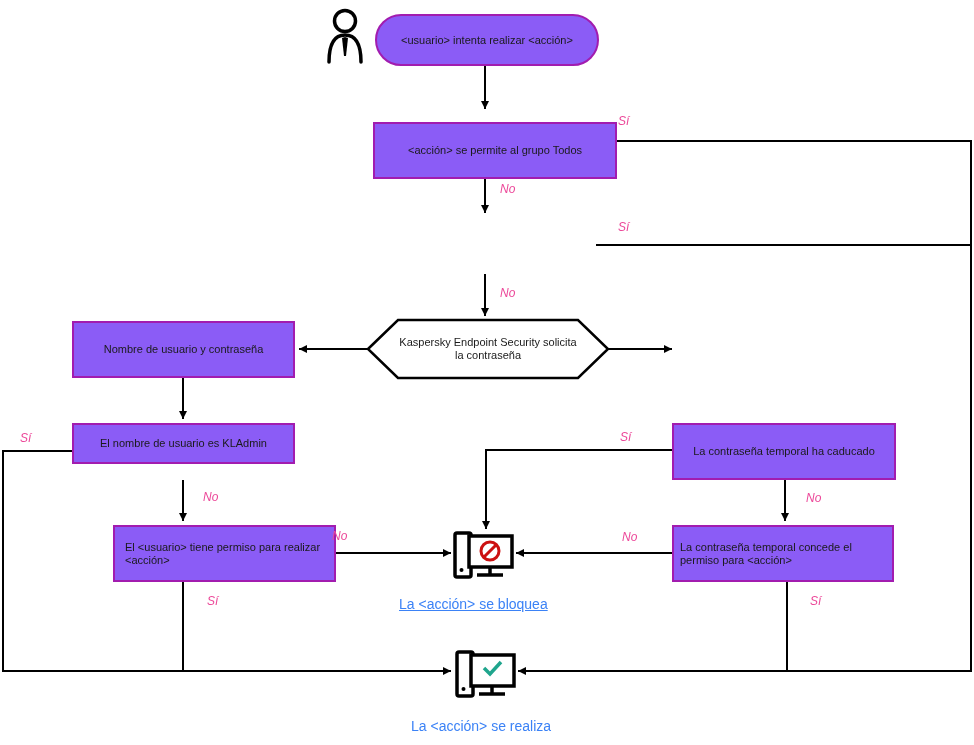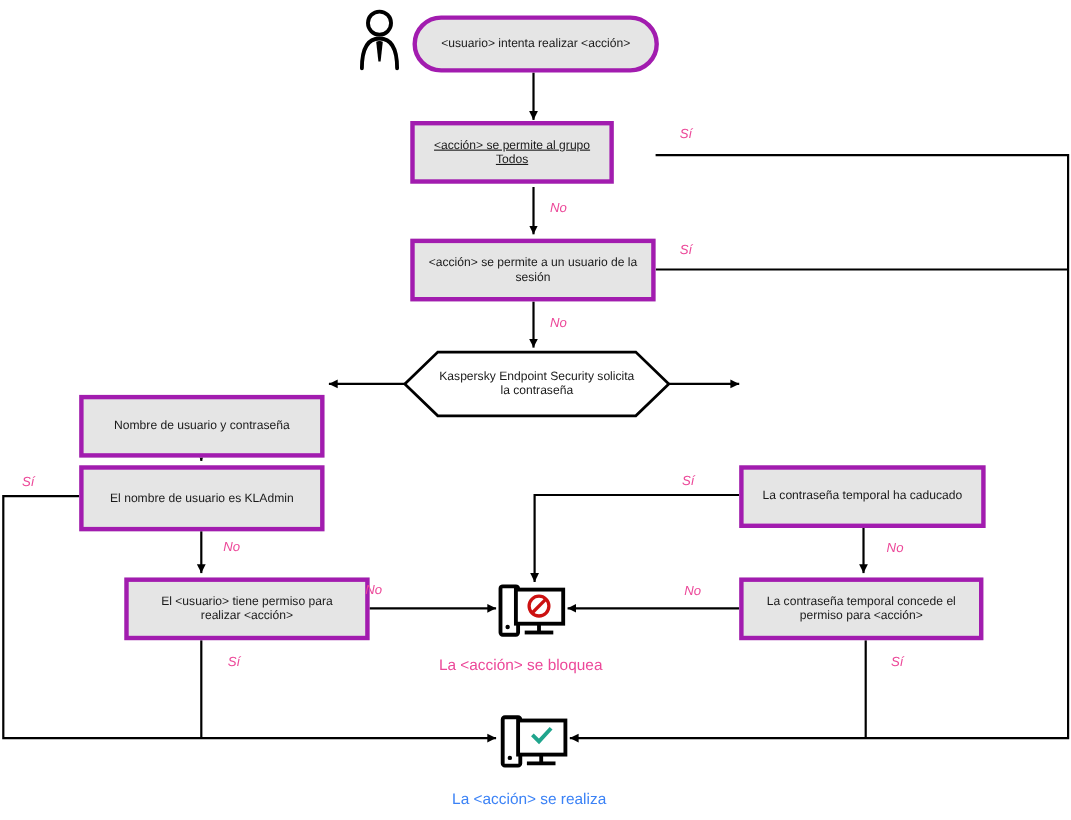--- a/index.html
+++ b/index.html
@@ -2,32 +2,32 @@
 <html><head>
 <meta charset="utf-8">
 <style>
   html,body{margin:0;padding:0;background:#fff;}
   .stage{
     position:relative;width:974px;height:745px;background:#fff;overflow:hidden;
     font-family:"Liberation Sans", sans-serif;color:#1a1a1a;
   }
   .overlay{position:absolute;left:0;top:0;width:974px;height:745px;pointer-events:none;}
   .node{
-    position:absolute;box-sizing:border-box;border:4px solid #a21caf;background:#e5e5e5;
-    display:flex;align-items:center;justify-content:center;text-align:center;
+    position:absolute;box-sizing:border-box;border:2px solid #a21caf;background:#8b5cf6;
+    display:flex;align-items:center;justify-content:center;text-align:left;
     font-size:11px;line-height:13px;padding:2px 10px;
   }
   .stadium{border-radius:26px;}
   .hex-text{
     position:absolute;box-sizing:border-box;display:flex;align-items:center;justify-content:center;
     text-align:center;font-size:11px;line-height:13px;background:transparent;padding:0 6px;
   }
   .edge-label{position:absolute;font-size:12px;line-height:18px;color:#ec4899;font-style:italic;}
   .caption{position:absolute;font-size:14px;line-height:17px;white-space:nowrap;}
-  .caption.blocked{color:#ec4899;}
+  .caption.blocked{color:#3b82f6;text-decoration:underline;}
   .caption.success{color:#3b82f6;}
 </style>
 </head>
 <body>
 
 <div class="stage">
 
   <svg class="overlay" viewBox="0 0 974 745">
     <defs>
       <marker id="arr" markerUnits="userSpaceOnUse" markerWidth="10" markerHeight="10" refX="8" refY="5" orient="auto">
@@ -80,30 +80,29 @@
       <circle cx="463.5" cy="689" r="2" fill="#000"></circle>
       <rect x="471" y="655" width="43" height="31" fill="#fff" stroke="#000" stroke-width="3.5"></rect>
       <path d="M492,686 V693" stroke="#000" stroke-width="3.5"></path>
       <path d="M479,694 H505" stroke="#000" stroke-width="3.5"></path>
       <path d="M484,668 l6,6 l11,-12" stroke="#1fa58d" stroke-width="3.5" fill="none"></path>
     </g>
   </svg>
 
   <div class="node stadium" style="left:375px;top:14px;width:224px;height:52px;">&lt;usuario&gt; intenta realizar &lt;acción&gt;</div>
 
-  <div class="node" style="left:373px;top:110px;width:185px;height:57px;text-decoration:underline;">&lt;acción&gt; se permite al grupo Todos</div>
+  <div class="node" style="left:373px;top:122px;width:244px;height:57px;">&lt;acción&gt; se permite al grupo Todos</div>
 
-  <div class="node" style="left:373px;top:217px;width:223px;height:57px;">&lt;acción&gt; se permite a un usuario de la sesión</div>
 
   <div class="hex-text" style="left:392px;top:320px;width:192px;height:58px;">Kaspersky Endpoint Security solicita la contraseña</div>
 
-  <div class="node" style="left:72px;top:321px;width:223px;height:57px;margin-top:38px;">Nombre de usuario y contraseña</div>
+  <div class="node" style="left:72px;top:321px;width:223px;height:57px;">Nombre de usuario y contraseña</div>
 
 
-  <div class="node" style="left:72px;top:423px;width:223px;height:60px;">El nombre de usuario es KLAdmin</div>
+  <div class="node" style="left:72px;top:423px;width:223px;height:41px;">El nombre de usuario es KLAdmin</div>
 
   <div class="node" style="left:72px;top:525px;width:223px;height:57px;margin-left:41px;">El &lt;usuario&gt; tiene permiso para realizar &lt;acción&gt;</div>
 
   <div class="node" style="left:672px;top:423px;width:224px;height:57px;">La contraseña temporal ha caducado</div>
 
   <div class="node" style="left:672px;top:525px;width:222px;height:57px;padding:2px 6px;">La contraseña temporal concede el permiso para &lt;acción&gt;</div>
 
   <div class="edge-label" style="left:618px;top:112px;">Sí</div>
   <div class="edge-label" style="left:500px;top:180px;">No</div>
   <div class="edge-label" style="left:618px;top:218px;">Sí</div>

